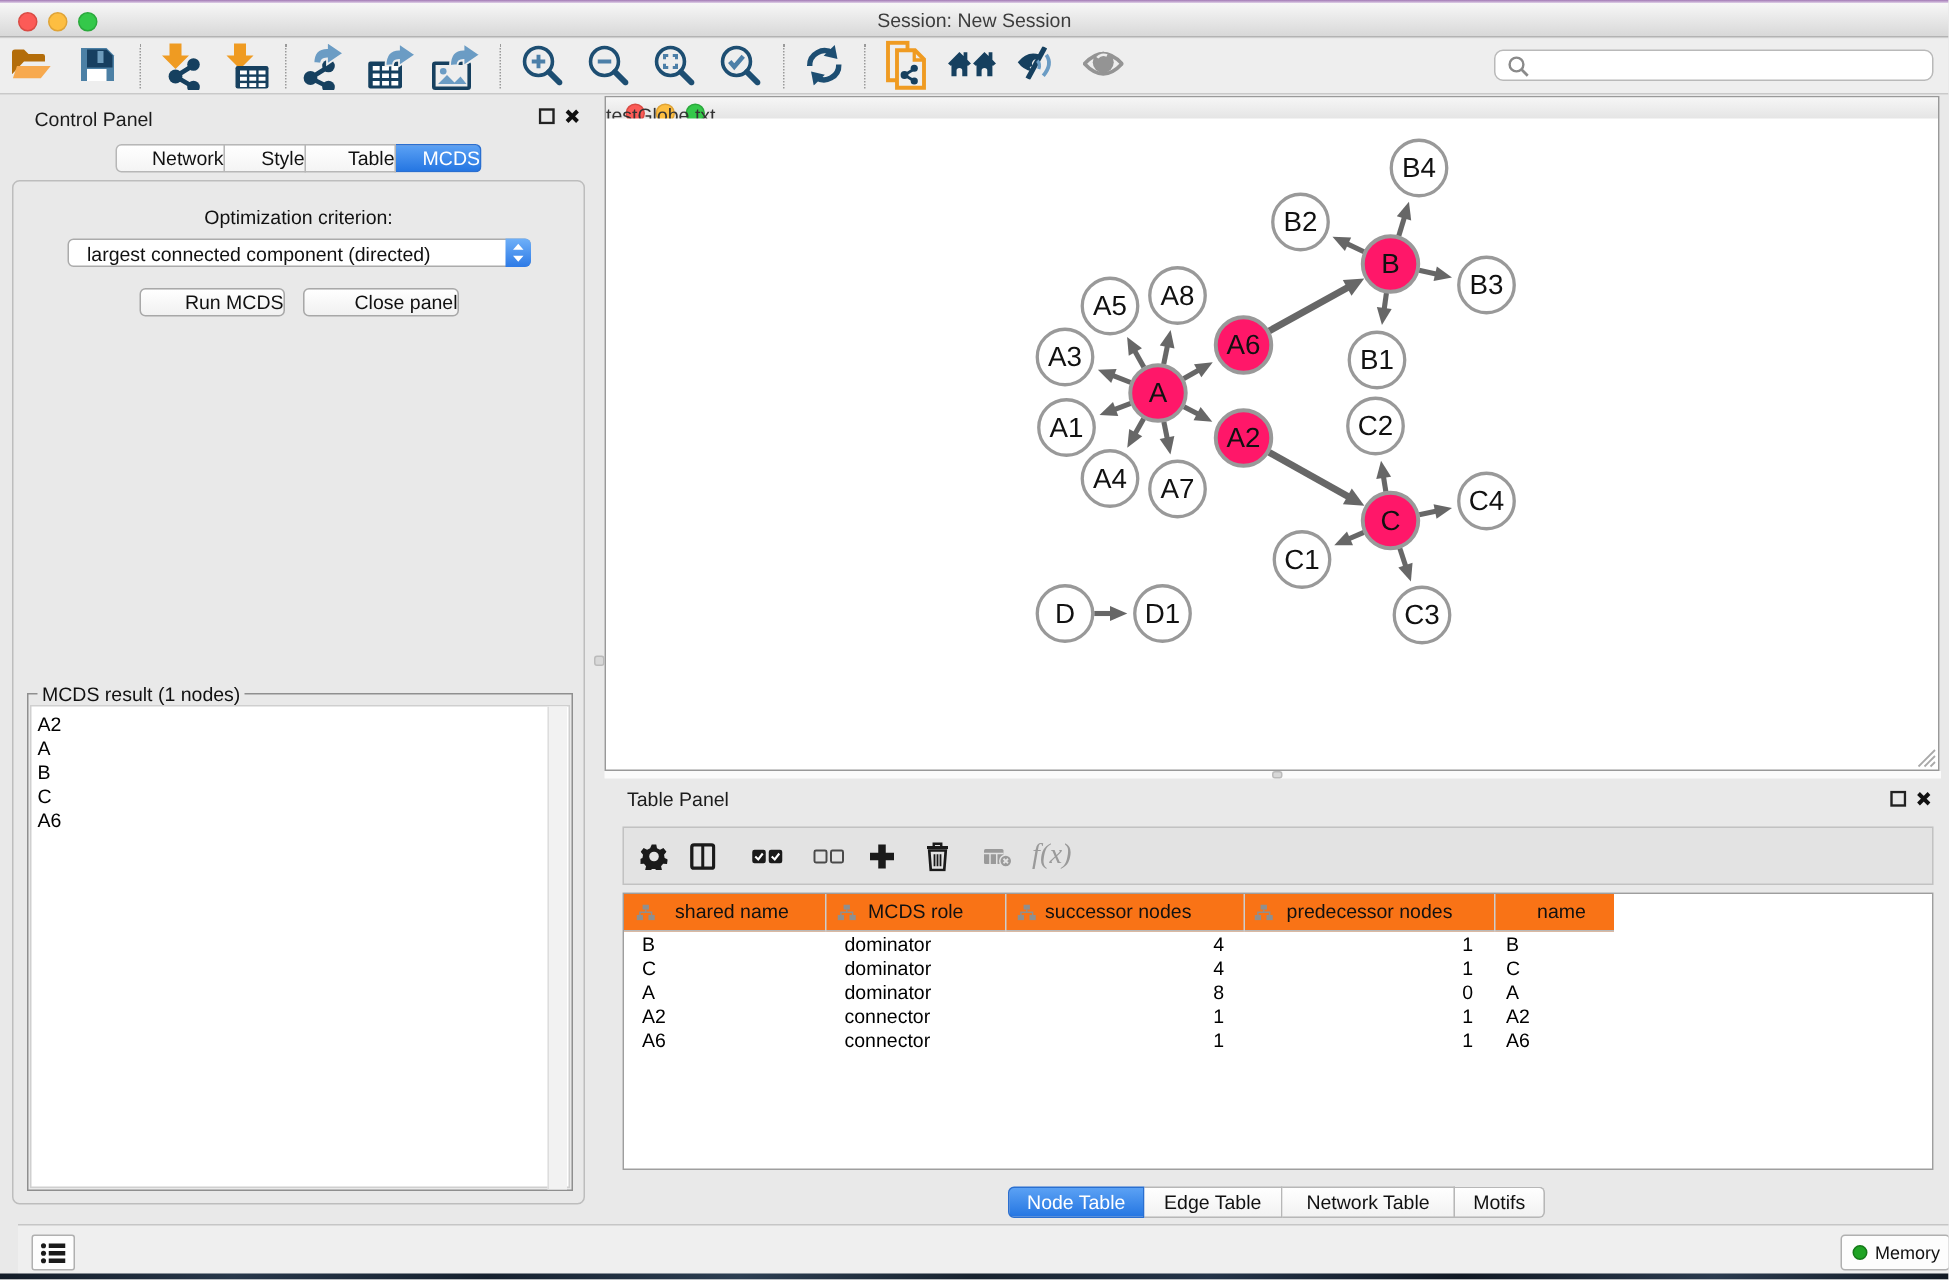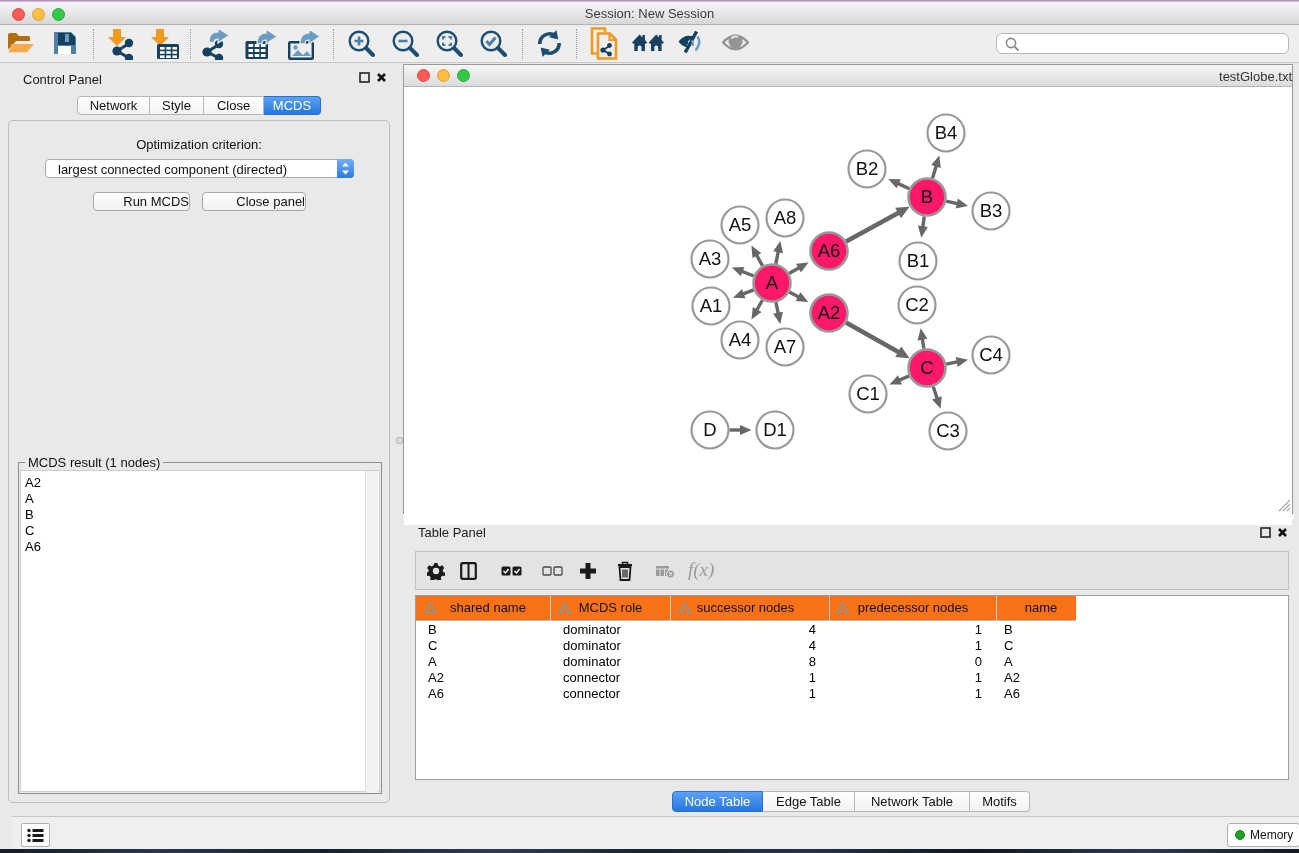--- a/index.html
+++ b/index.html
@@ -11,43 +11,43 @@
 .tl{position:absolute;top:6px;width:13px;height:13px;border-radius:50%}
 #title-txt{position:absolute;top:4px;left:0;width:100%;text-align:center;font-size:13px;color:#3c3c3c}
 
 #toolbar{left:0;top:26px;width:1299px;height:37px;background:#eeeeee;border-bottom:1px solid #c9c9c9}
 .tsep{position:absolute;top:3px;height:30px;width:0;border-left:1px dotted #9a9a9a}
 #searchbox{position:absolute;left:996px;top:33px;width:293px;height:21px;background:#fff;border:1px solid #b9b9b9;border-radius:6px}
 
 #cp-head{left:0;top:64px;width:395px;height:32px}
 #cp-title{position:absolute;left:23px;top:8px;font-size:13px;color:#1b1b1b}
 #cp-tabs{left:77px;top:96px;height:19px}
-.tab{position:absolute;top:0;height:19px;background:linear-gradient(#ffffff,#f4f4f4);border:1px solid #b7b7b7;border-left:none;font-size:13px;text-align:center;line-height:18px;color:#111}
+.tab{position:absolute;top:0;height:19px;background:linear-gradient(#ffffff,#f4f4f4);border:1px solid #b7b7b7;border-left:none;font-size:13px;text-align:right;line-height:18px;color:#111}
 .tab.first{border-left:1px solid #b7b7b7;border-radius:4px 0 0 4px}
 .tab.last{border-radius:0 4px 4px 0}
 .tab.sel{background:linear-gradient(#5ba1f4,#2576e2);color:#fff;border-color:#2a6fd0}
 #cp-box{left:8px;top:120px;width:382px;height:683px;background:#e9e9e9;border:1px solid #bdbdbd;border-radius:5px}
 #opt-label{position:absolute;left:0;top:16px;width:100%;text-align:center;font-size:13px;color:#111}
 #dropdown{position:absolute;left:36px;top:38px;width:309px;height:19px;background:#fff;border:1px solid #ababab;border-radius:4px}
 #dd-txt{position:absolute;left:12px;top:2px;font-size:13px;color:#111}
 #dd-btn{position:absolute;right:-1px;top:-1px;width:17px;height:19px;background:linear-gradient(#6fb0f8,#2d7ae6);border-radius:0 4px 4px 0}
 .cbtn{position:absolute;top:71px;height:19px;background:linear-gradient(#ffffff,#f1f1f1);border:1px solid #a8a8a8;border-radius:4px;font-size:13px;text-align:right;line-height:17px;color:#111}
 #fieldset{position:absolute;left:9px;top:341px;width:364px;height:332px;border:1px solid #8f8f8f}
 #fs-legend{position:absolute;left:6px;top:-8px;background:#e9e9e9;padding:0 3px;font-size:13px;color:#111}
 #fs-list{position:absolute;left:1px;top:7px;width:360px;height:322px;background:#fff;border:1px solid #cfcfcf}
 #fs-scroll{position:absolute;right:1px;top:0;width:13px;height:322px;background:#f2f2f2;border-left:1px solid #ddd}
 .li{position:absolute;left:4px;font-size:13px;color:#000}
 
 #vdiv-thumb{left:396px;top:437px;width:7px;height:7px;background:#d8d8d8;border:1px solid #bbb;border-radius:2px}
 #hdiv-thumb{left:848px;top:514px;width:7px;height:5px;background:#d8d8d8;border:1px solid #bbb;border-radius:2px}
 
 #netwin{left:403px;top:64px;width:890px;height:450px;background:#fff;border:1px solid #999}
 #net-titlebar{position:absolute;left:0;top:0;width:100%;height:22px;background:linear-gradient(#f6f6f6,#dcdcdc);border-bottom:1px solid #b5b5b5}
-#net-title{position:absolute;top:4px;left:0;width:100%;text-align:right;font-size:13px;color:#333}
-#net-canvas{position:absolute;left:0;top:35px;width:888px;height:425px;background:#fff;overflow:hidden}
+#net-title{position:absolute;top:4px;left:0;width:100%;text-align:left;font-size:13px;color:#333}
+#net-canvas{position:absolute;left:0;top:14px;width:888px;height:425px;background:#fff;overflow:hidden}
 
 #tp-title{left:418px;top:525px;font-size:13px;color:#1b1b1b}
 #tp-toolbar{left:415px;top:551px;width:874px;height:39px;background:#e3e3e3;border:1px solid #c2c2c2}
 #tp-table{left:415px;top:595px;width:874px;height:185px;background:#fff;border:1px solid #9e9e9e}
 #tp-header{position:absolute;left:0;top:0;width:660px;height:25px;background:#f97316;border-bottom:1px solid #b9b9b9}
 .th{position:absolute;top:0;height:25px;border-right:1px solid #cdcdcd;font-size:13px;color:#111;text-align:center;line-height:24px}
 .td{position:absolute;font-size:13px;color:#000;height:16px;line-height:16px}
 .hic{position:absolute;top:7px}
 
 #btabs{left:672px;top:791px;height:21px}
@@ -228,21 +228,21 @@
   <svg style="position:absolute;left:359px;top:8px" width="11" height="11" viewBox="0 0 11 11">
       <rect x="1" y="1" width="9" height="9" fill="none" stroke="#222" stroke-width="1.6"></rect>
     </svg>
   <svg style="position:absolute;left:376px;top:8px" width="11" height="11" viewBox="0 0 11 11">
       <path d="M2,2 L9,9 M9,2 L2,9" stroke="#111" stroke-width="2.6"></path>
     </svg>
 </div>
 <div class="abs" id="cp-tabs">
   <div class="tab first" style="left:0;width:73px">Network</div>
   <div class="tab" style="left:73px;width:54px">Style</div>
-  <div class="tab" style="left:127px;width:60px">Close</div>
+  <div class="tab" style="left:127px;width:60px">Table</div>
   <div class="tab last sel" style="left:187px;width:57px">MCDS</div>
 </div>
 <div class="abs" id="cp-box">
   <div id="dropdown">
     <div id="dd-txt">largest connected component (directed)</div>
     <div id="dd-btn"><svg width="17" height="19" viewBox="0 0 17 19">
           <path d="M5,7.5 l3.5,-4 3.5,4 z M5,11.5 l3.5,4 3.5,-4 z" fill="#fff"></path>
         </svg></div>
   </div>
   <div id="opt-label">Optimization criterion:</div>

